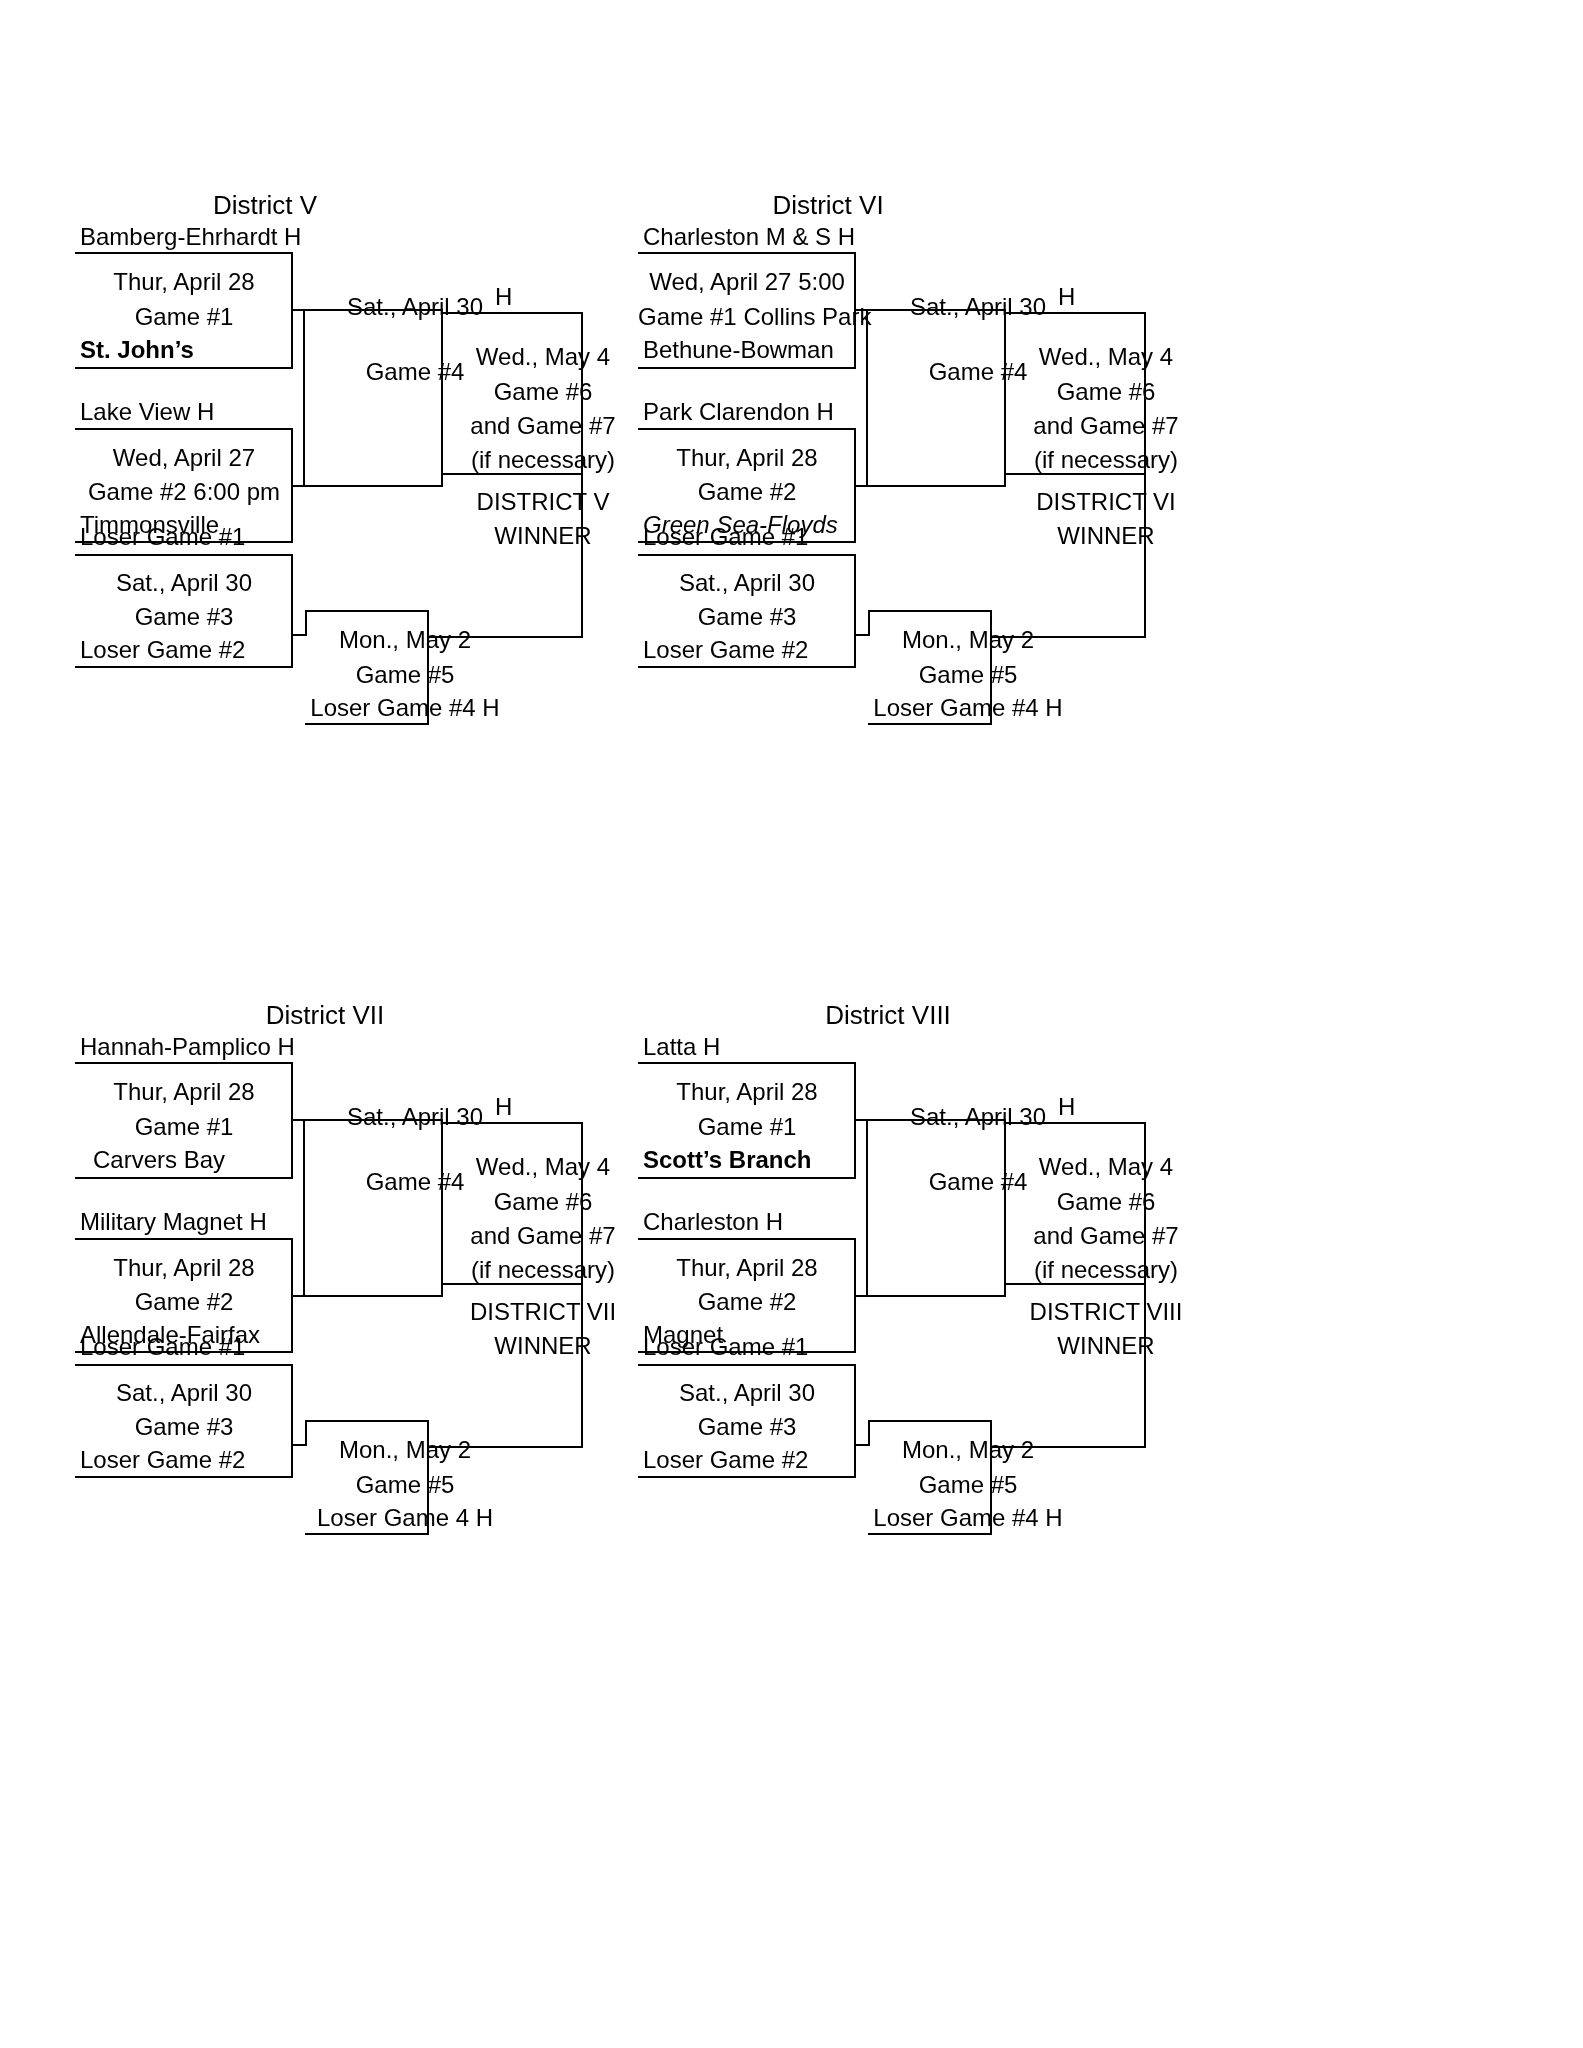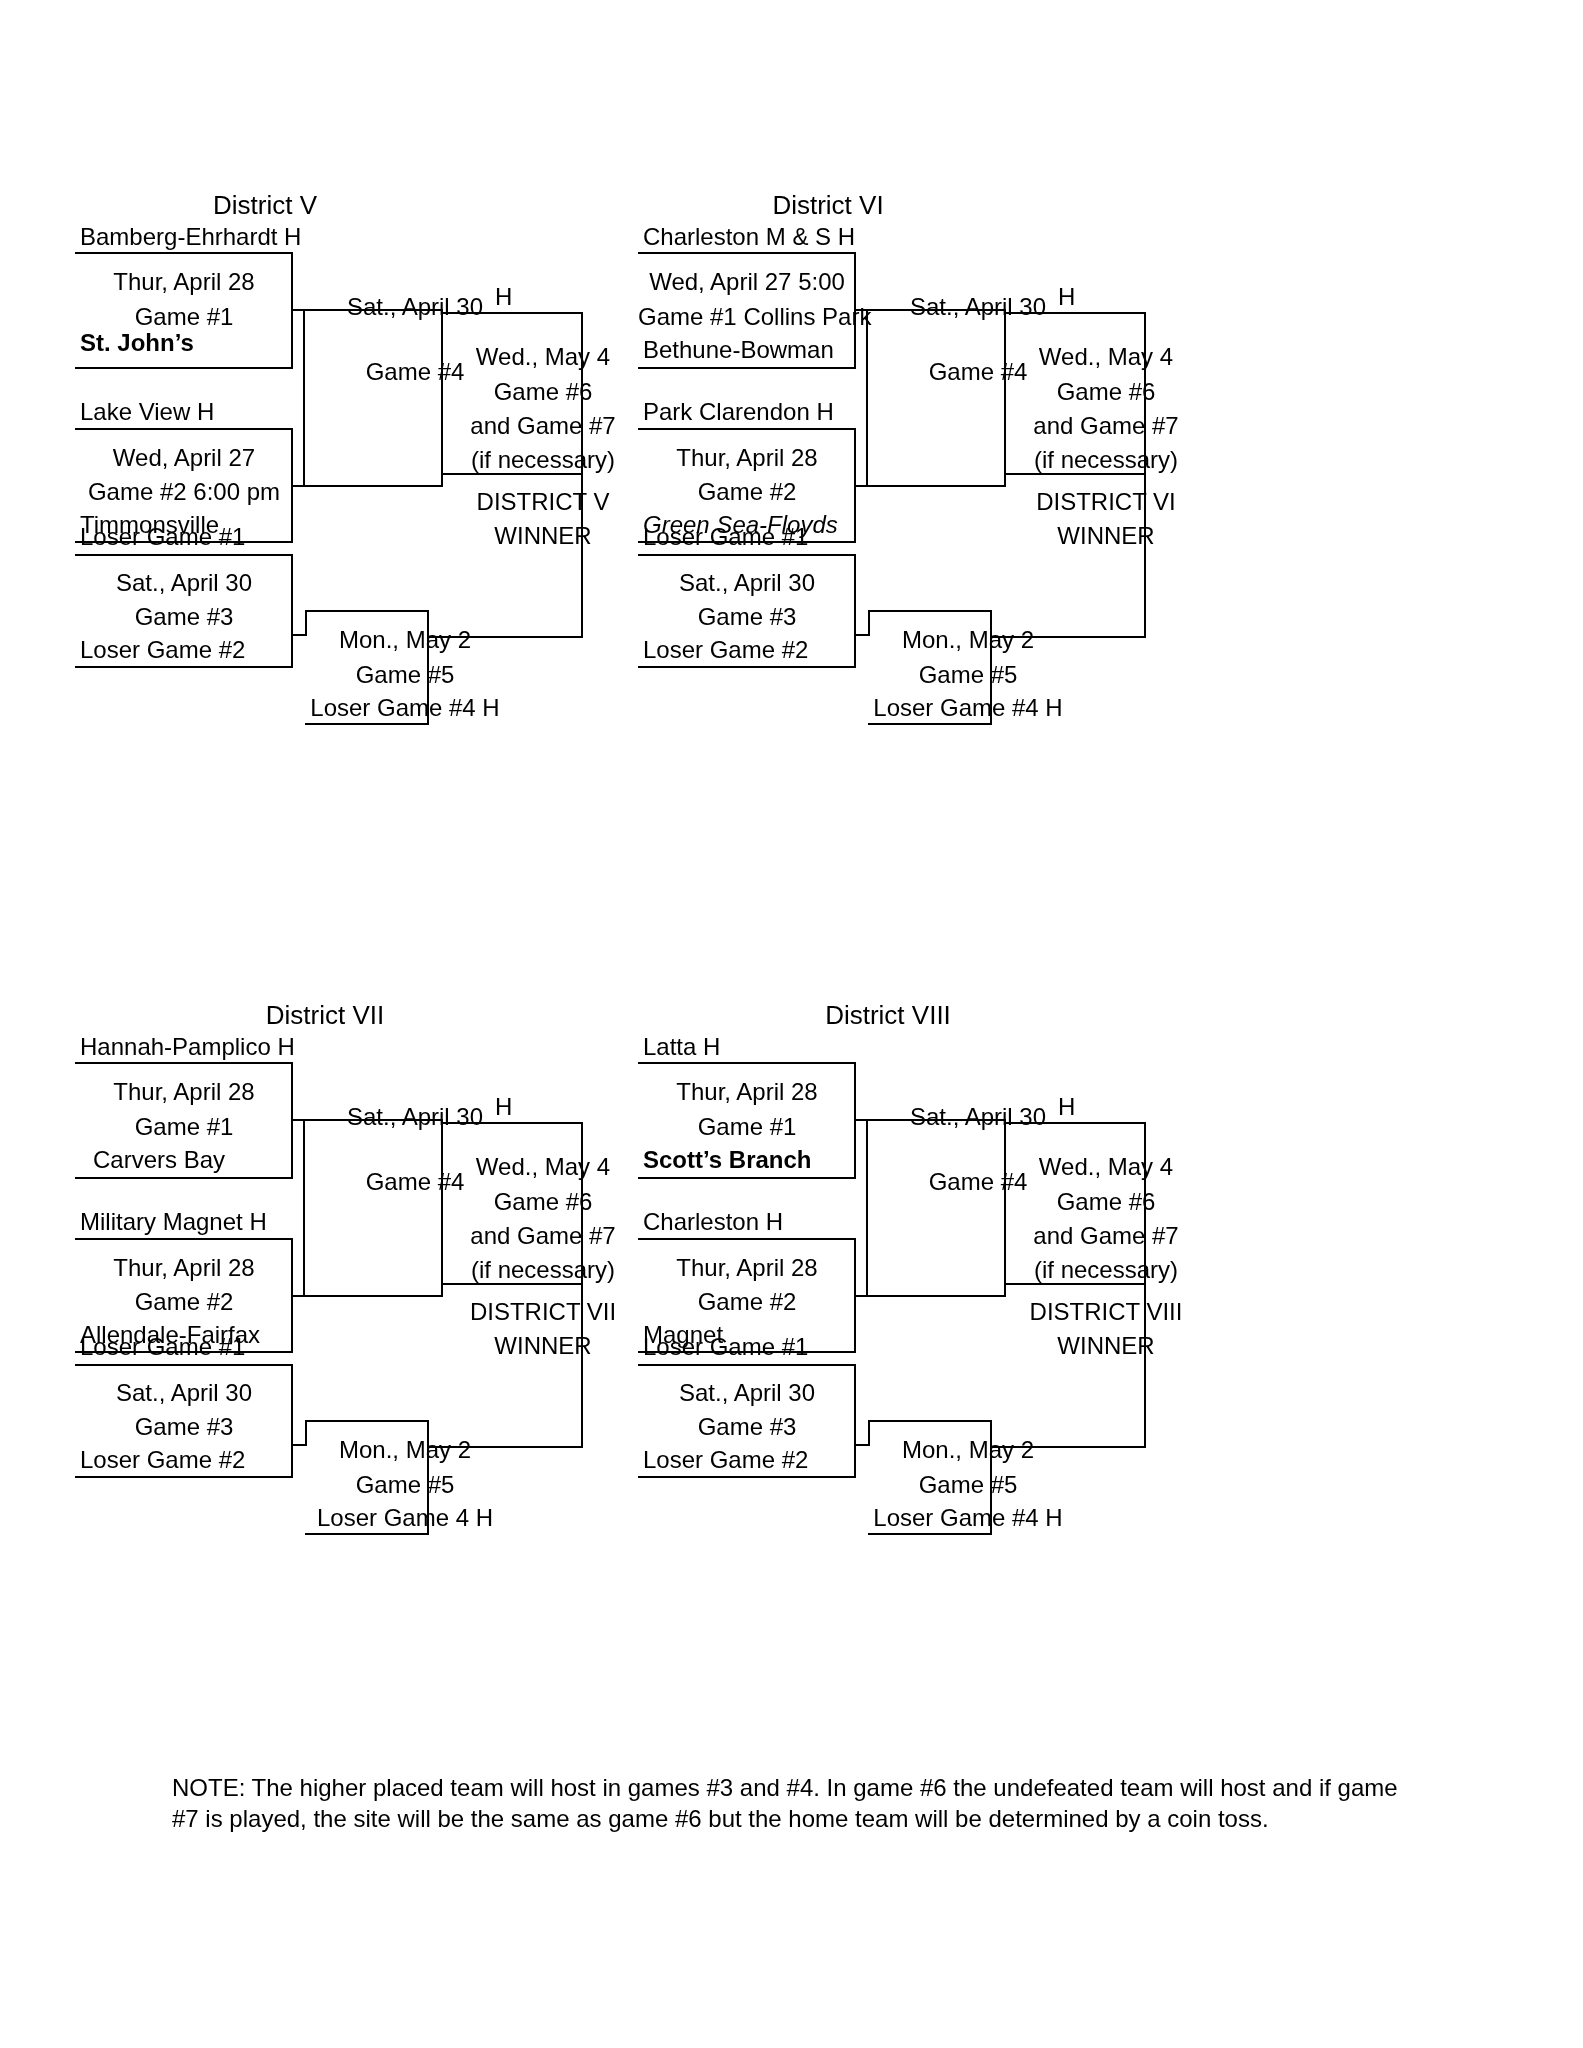--- a/index.html
+++ b/index.html
@@ -84,21 +84,21 @@
 <div class="page">
 
 
   <div class="quad" id="quad-0" style="left:75px; top:190px;">
     <div class="dist-title" style="left:40px;">District V</div>
 
     <div class="t left" style="left:5px; top:35px;">Bamberg-Ehrhardt  H</div>
     <div class="hline" style="left:0px; top:62px; width:218px;"></div>
     <div class="t center" style="left:0px; top:80px; width:218px;">Thur, April 28</div>
     <div class="t center" style="left:0px; top:115px; width:218px;">Game #1</div>
-    <div class="t left bold" style="left:5px; top:141px;">St. John’s</div>
+    <div class="t left bold" style="left:5px; top:148px;">St. John’s</div>
     <div class="hline" style="left:0px; top:177px; width:218px;"></div>
     <div class="vline" style="left:216px; top:62px; height:117px;"></div>
 
     <div class="t left" style="left:5px; top:210px;">Lake View            H</div>
     <div class="hline" style="left:0px; top:238px; width:218px;"></div>
     <div class="t center" style="left:0px; top:256px; width:218px;">Wed, April 27</div>
     <div class="t center" style="left:0px; top:290px; width:218px;">Game #2   6:00 pm</div>
     <div class="t left" style="left:5px; top:323px;">Timmonsville</div>
     <div class="hline" style="left:0px; top:351px; width:218px;"></div>
     <div class="vline" style="left:216px; top:238px; height:115px;"></div>
@@ -313,15 +313,14 @@
     <div class="t center" style="left:230px; top:438px; width:200px;">Mon., May 2</div>
     <div class="t center" style="left:230px; top:473px; width:200px;">Game #5</div>
     <div class="t center" style="left:230px; top:506px; width:200px;">Loser Game #4   H</div>
     <div class="vline" style="left:230px; top:420px; height:24px;"></div>
     <div class="hline" style="left:230px; top:420px; width:124px;"></div>
     <div class="hline" style="left:230px; top:533px; width:124px;"></div>
     <div class="vline" style="left:352px; top:420px; height:115px;"></div>
     <div class="hline" style="left:352px; top:446px; width:156px;"></div>
   </div>
 
-  <div id="note">NOTE:  The higher placed team will host in games #3 and #4.  In game #6 the undefeated team will host and if game #7 is played, the site will be the same as game #6 but the home team will be determined by a coin toss.</div>
 
 </div>
 
 </body></html>

